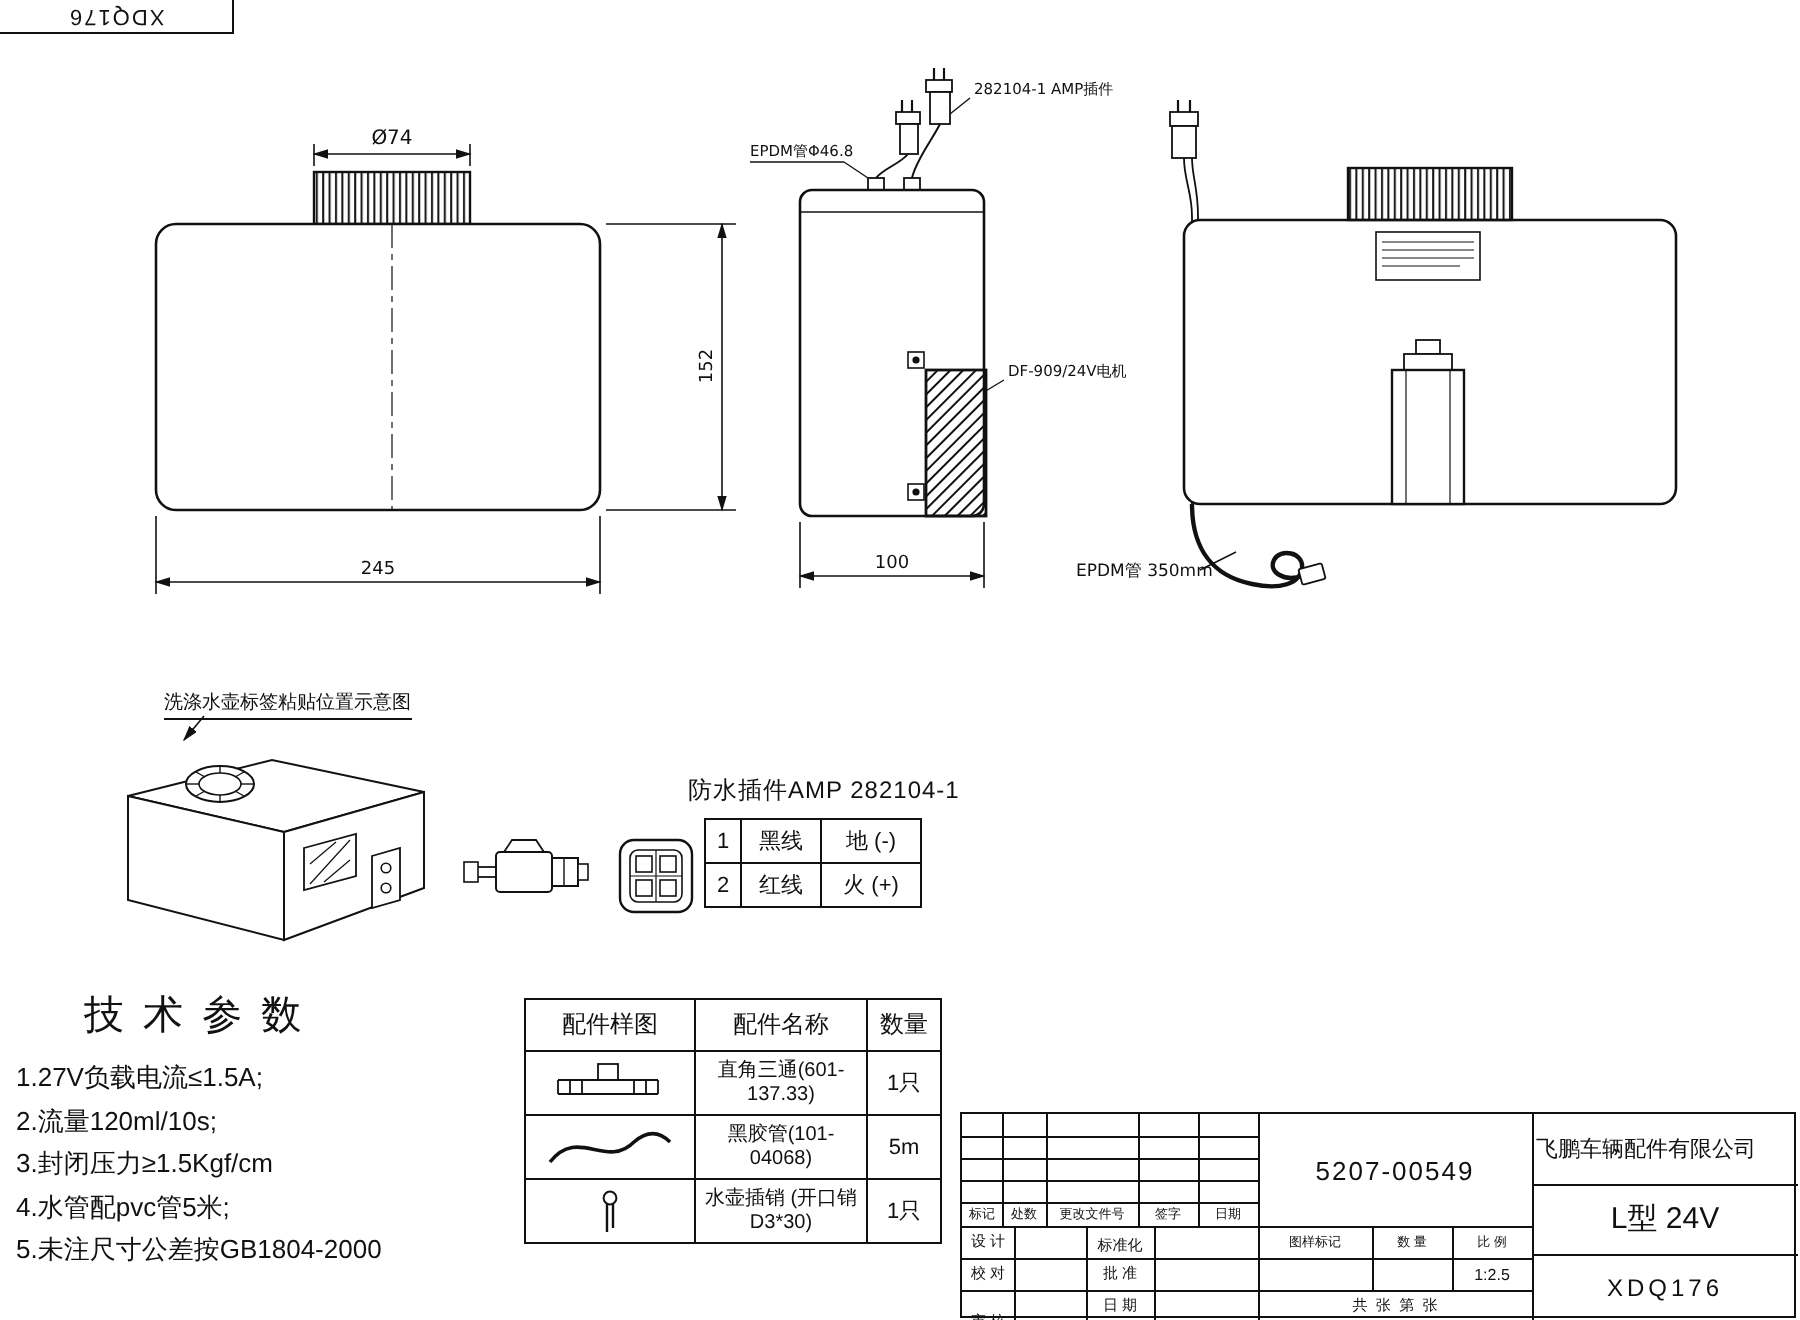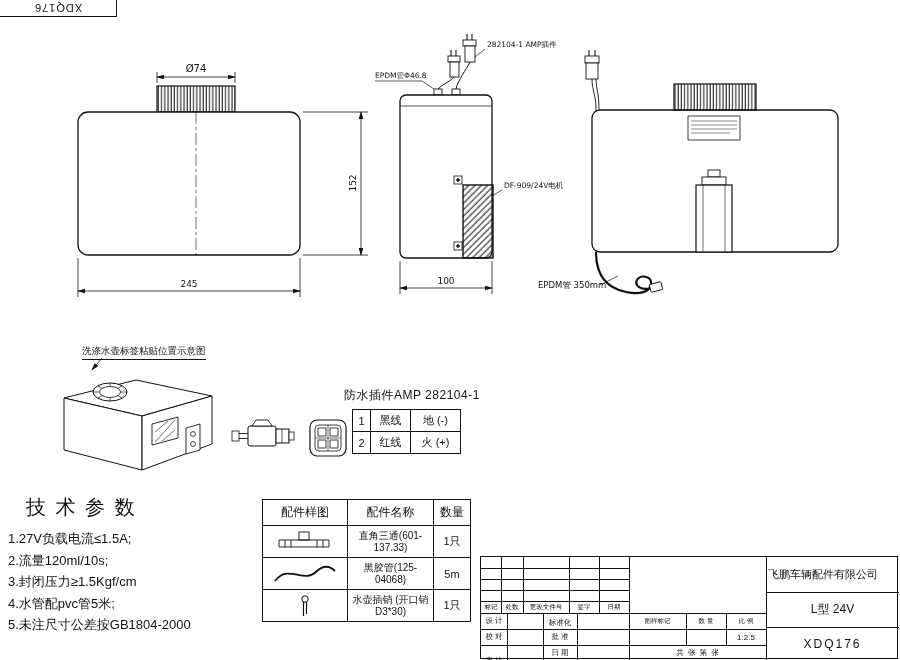--- a/index.html
+++ b/index.html
@@ -17,21 +17,21 @@
                 border-bottom:1.5px solid #111; display:flex; align-items:center; justify-content:center; }
   .corner-box span { font-size:11px; transform:rotate(180deg); letter-spacing:1px; }
 
   .iso-caption { left:82px; top:345px; font-size:9.5px; border-bottom:1px solid #111; padding-bottom:1px; }
 
   .conn-title { left:344px; top:387px; font-size:12px; letter-spacing:0.5px;text-align:center; }
   .conn-table { left:352px; top:409px; border-collapse:collapse; }
   .conn-table td { border:1px solid #111; text-align:center; font-size:11px; height:22px; padding:0 3px; }
 
   .tech { left:8px; top:494px; width:258px; }
-  .tech-title { font-size:20px; margin-left:18px; margin-bottom:7px; letter-spacing:2px; }
+  .tech-title { font-size:20px; margin-left:34px; margin-bottom:7px; letter-spacing:2px; }
   .tech-item { font-size:13px; line-height:21.5px; white-space:nowrap; }
 
   .parts { left:262px; top:499px; border-collapse:collapse; table-layout:fixed; }
   .parts th, .parts td { border:1px solid #111; text-align:center; vertical-align:middle; padding:0 2px; }
   .parts th { font-size:12px; font-weight:normal; height:26px; }
   .parts td { height:32px; }
   .parts .name { font-size:10px; line-height:12px; }
   .parts .qty { font-size:11px; }
   .parts svg { display:inline-block; vertical-align:middle; }
 
@@ -250,21 +250,21 @@
       </td>
       <td class="name">直角三通(601-137.33)</td>
       <td class="qty">1只</td>
     </tr>
     <tr>
       <td>
         <svg width="72" height="26">
           <path d="M6,20 C20,2 34,24 48,10 C56,3 62,6 66,10" stroke-width="1.8"></path>
         </svg>
       </td>
-      <td class="name">黑胶管(125-04068)</td>
+      <td class="name">黑胶管(101-04068)</td>
       <td class="qty">5m</td>
     </tr>
     <tr>
       <td>
         <svg width="72" height="26">
           <circle cx="36" cy="6" r="3.2" style="fill:none" stroke-width="1"></circle>
           <line x1="34.5" y1="9" x2="34.5" y2="23" stroke-width="1.2"></line>
           <line x1="37.5" y1="9" x2="37.5" y2="21" stroke-width="1.2"></line>
         </svg>
       </td>
@@ -304,24 +304,25 @@
     <div class="tbc f65" style="left:88px; top:44px; width:30px; height:12px;">签字</div>
     <div class="tbc f65" style="left:118px; top:44px; width:30px; height:12px;">日期</div>
 
     <div class="tbc f75" style="left:0; top:56px; width:26px; height:16px;">设 计</div>
     <div class="tbc f75" style="left:62px; top:58px; width:34px; height:16px;">标准化</div>
     <div class="tbc f75" style="left:0; top:72px; width:26px; height:16px;">校 对</div>
     <div class="tbc f75" style="left:62px; top:72px; width:34px; height:16px;">批 准</div>
     <div class="tbc f75" style="left:0; top:88px; width:26px; height:32px;">审 核</div>
     <div class="tbc f75" style="left:62px; top:88px; width:34px; height:15px;">日 期</div>
 
+    <div class="tbc" style="left:148px; top:0; width:137px; height:56px; font-size:13px; letter-spacing:1px;">5207-00549</div>
     <div class="tbc f65" style="left:148px; top:56px; width:57px; height:16px;">图样标记</div>
     <div class="tbc f65" style="left:205px; top:56px; width:40px; height:16px;">数 量</div>
     <div class="tbc f65" style="left:245px; top:56px; width:40px; height:16px;">比 例</div>
     <div class="tbc f8" style="left:245px; top:72px; width:40px; height:16px;">1:2.5</div>
     <div class="tbc f75 pre" style="left:148px; top:88px; width:137px; height:15px;">共  张  第  张</div>
 
     <div class="tbc" style="left:285px; top:0; width:114px; height:35px; font-size:11px;">飞鹏车辆配件有限公司</div>
-    <div class="tbc" style="left:285px; top:35px; width:133px; height:35px; font-size:12px;">L型 24V</div>
+    <div class="tbc" style="left:285px; top:35px; width:133px; height:35px; font-size:15px;">L型 24V</div>
     <div class="tbc" style="left:285px; top:70px; width:133px; height:33px; font-size:12px; letter-spacing:2px;">XDQ176</div>
   </div>
 
 </div>
 
 </body></html>

